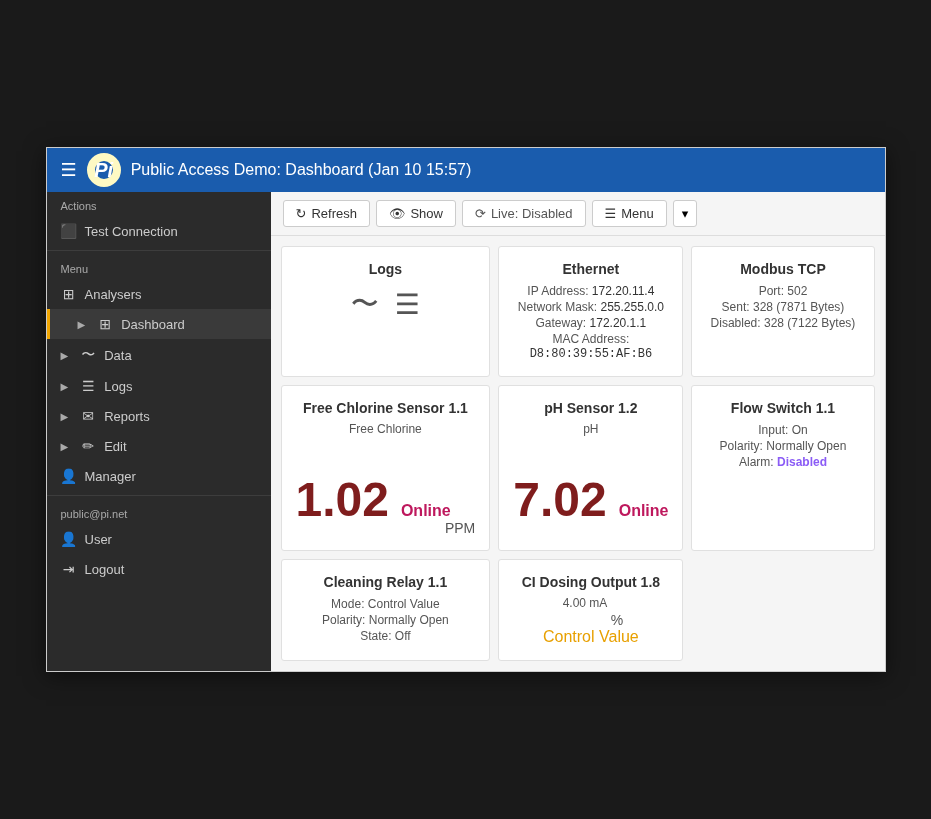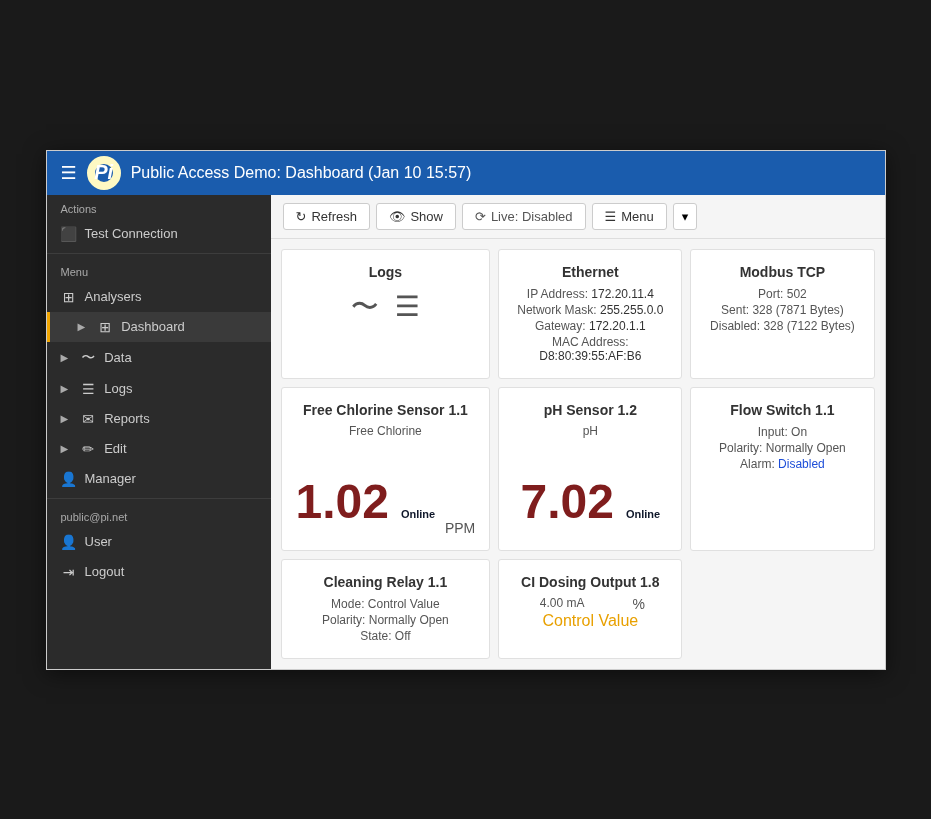--- a/index.html
+++ b/index.html
@@ -205,23 +205,23 @@
       align-items: baseline;
       justify-content: center;
       gap: 4px;
     }
     .card-value-unit {
       font-size: 14px;
       color: #555;
       padding-left: 48px;
     }
     .card-badge-online {
-      font-size: 11px;
+      font-size: 16px;
       font-weight: bold;
-      color: #0f172a;
+      color: #be185d;
       margin-left: 4px;
     }
     .logs-card-icons {
       display: flex;
       align-items: center;
       justify-content: center;
       gap: 16px;
       margin-top: 8px;
       font-size: 22px;
       color: #555;
@@ -233,23 +233,25 @@
     .ethernet-value-row {
       font-size: 12px;
       color: #555;
       padding: 1px 0;
     }
     .ethernet-value-row span.val {
       color: #333;
     }
     .value-highlighted {
       color: #e8a000;
+      font-family: Liberation Mono, monospace;
     }
     .alarm-disabled {
-      color: #1d4ed8;
+      color: #8b5cf6;
+      font-weight: bold;
     }
   </style>
 </head>
 <body>
 
 <div class="app-container">
 
   <div class="header">
     <span class="header-menu-icon">☰</span>
     <div class="header-logo">Pi</div>
@@ -441,21 +443,21 @@
             <div class="ethernet-value-row card-orange">
               <span>State:</span>
               <span>Off</span>
             </div>
           </div>
         </div>
 
         <div class="card">
           <div class="card-title">CI Dosing Output 1.8</div>
           <div class="card-value-row">
-            <div style="display:flex;flex-direction:row;align-items:flex-start;margin-left:4px;">
+            <div style="display:flex;flex-direction:column;align-items:flex-start;margin-left:4px;">
               <span class="card-value-small">4.00 mA</span>
               <span class="card-value-unit">%</span>
             </div>
           </div>
           <div class="card-orange">Control Value</div>
         </div>
       </div>
     </div>
   </div>
 </div>

